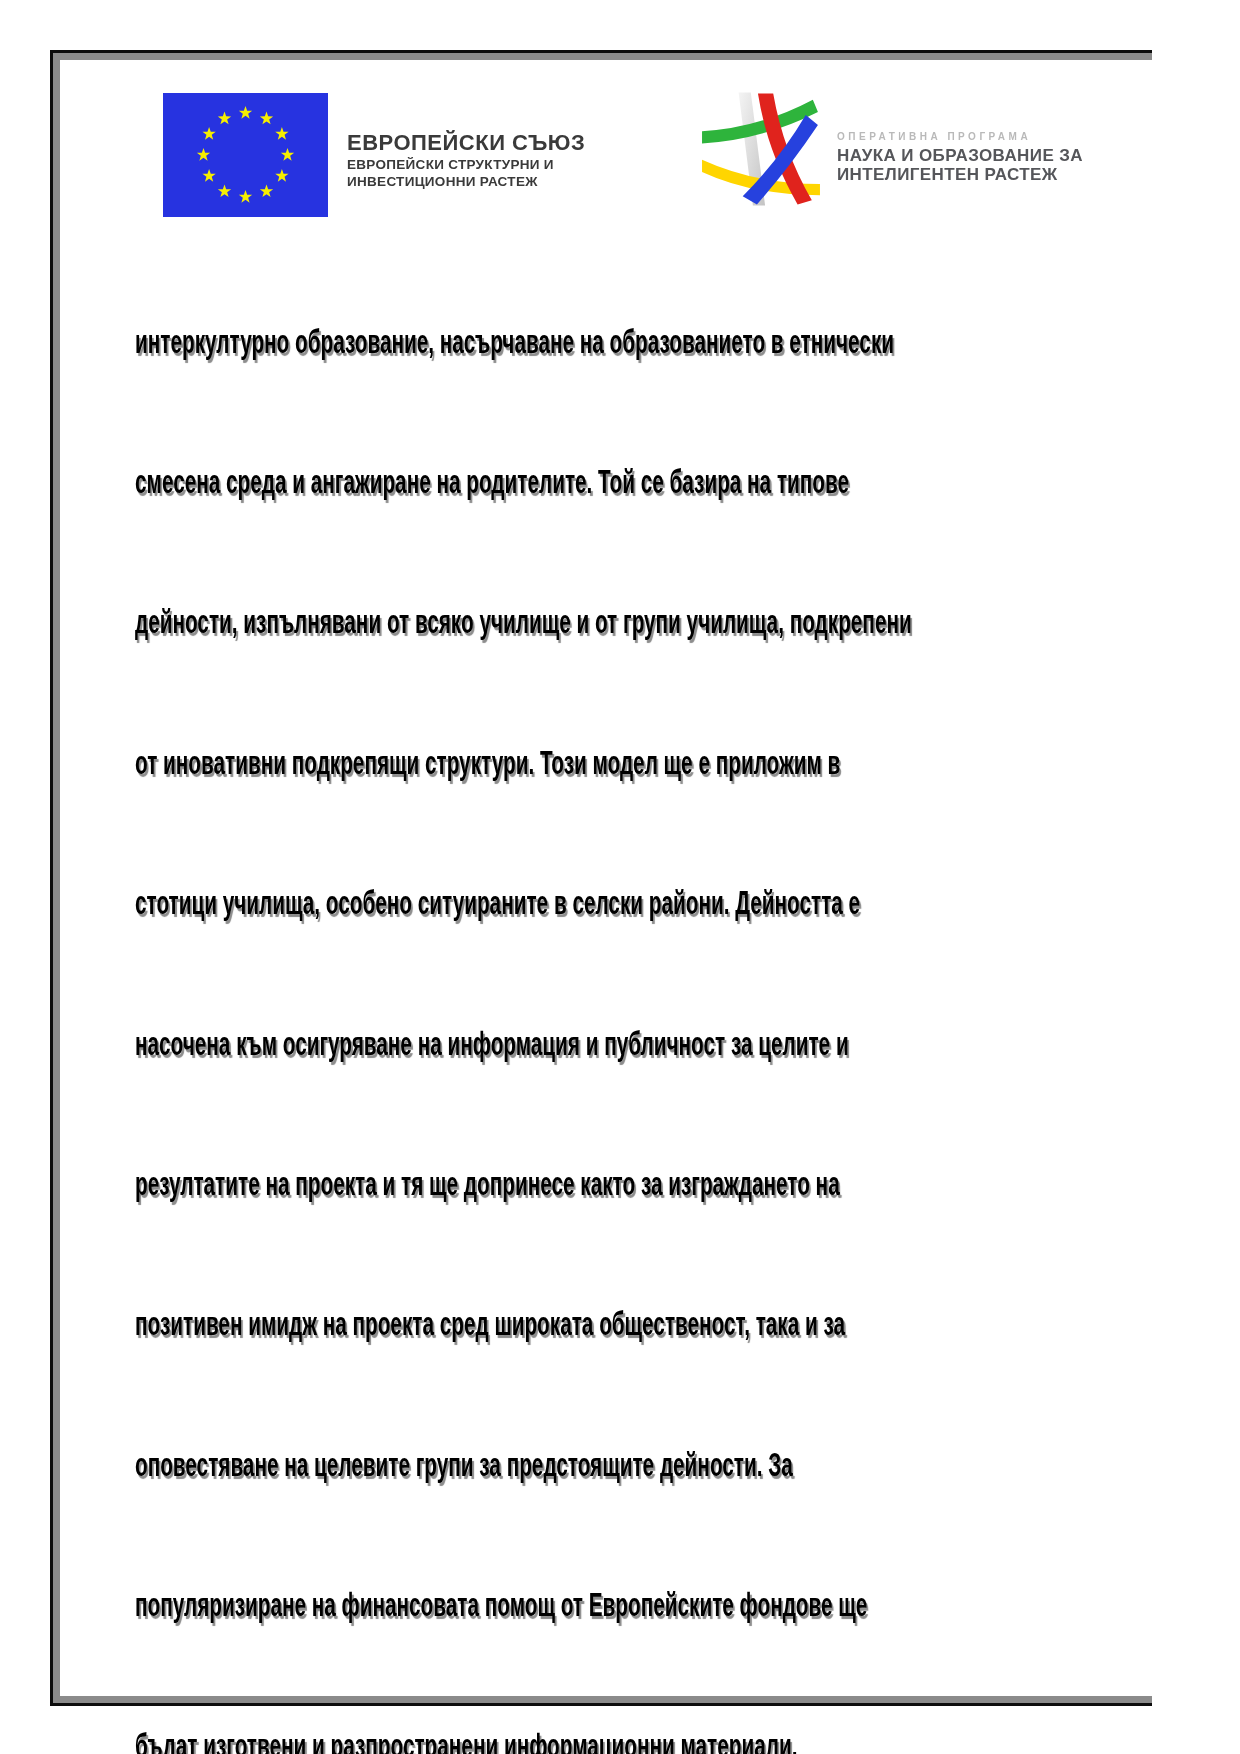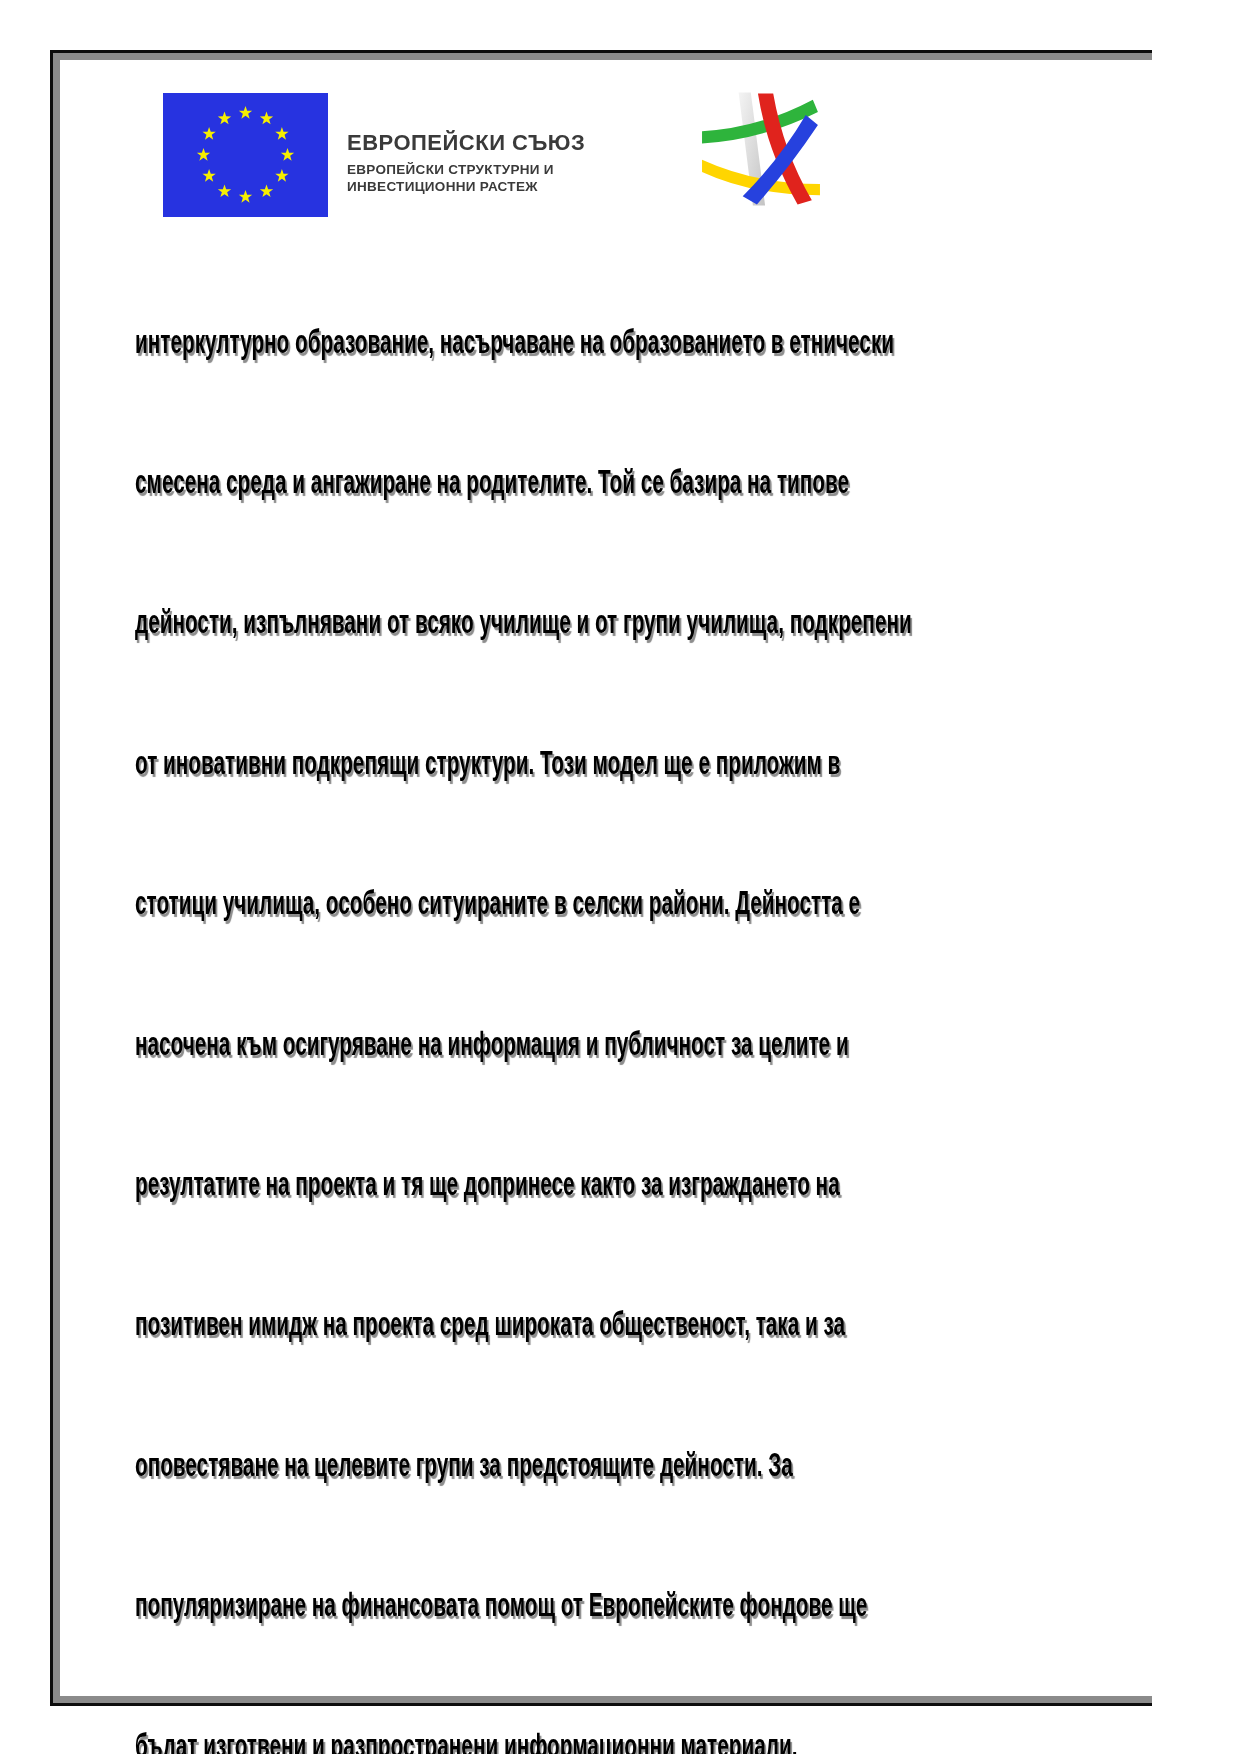--- a/index.html
+++ b/index.html
@@ -53,21 +53,21 @@
     letter-spacing: 0.5px;
     white-space: nowrap;
   }
   .eu-sub {
     font-size: 13.5px;
     font-weight: 600;
     line-height: 17px;
     letter-spacing: 0.3px;
     white-space: nowrap;
   }
-  .eu-sub.first { margin-top: 5px; }
+  .eu-sub.first { }
 
   
   .op-mark {
     position: absolute;
     left: 700px;
     top: 90px;
     width: 122px;
     height: 118px;
   }
   .op-mark svg { display: block; width: 100%; height: 100%; }
@@ -158,20 +158,25 @@
 
       <path d="M2,68 Q55,92 118,92 L118,103 Q52,103 2,80 Z" fill="var(--ribbon-yellow, #ffd500)"></path>
 
       <path d="M2,40 L2,52 Q60,49 116,21 L111,9 Q58,37 2,40 Z" fill="var(--ribbon-green, #2eb43c)"></path>
 
       <path d="M57,3 L72,3 Q82,60 110,108 L96,112 Q66,60 57,3 Z" fill="var(--ribbon-red, #e0231d)"></path>
 
       <path d="M104,24 L116,34 Q88,76 56,112 L42,104 Q78,68 104,24 Z" fill="var(--ribbon-blue, #2641de)"></path>
     </svg>
   </div>
+  <div class="op-text">
+    <div class="op-kicker">ОПЕРАТИВНА ПРОГРАМА</div>
+    <div class="op-title first">НАУКА И ОБРАЗОВАНИЕ ЗА</div>
+    <div class="op-title">ИНТЕЛИГЕНТЕН РАСТЕЖ</div>
+  </div>
 
   <div class="body-text">
     <div class="body-line">интеркултурно образование, насърчаване на образованието в етнически</div>
     <div class="body-line">смесена среда и ангажиране на родителите. Той се базира на типове</div>
     <div class="body-line">дейности, изпълнявани от всяко училище и от групи училища, подкрепени</div>
     <div class="body-line">от иновативни подкрепящи структури. Този модел ще е приложим в</div>
     <div class="body-line">стотици училища, особено ситуираните в селски райони. Дейността е</div>
     <div class="body-line">насочена към осигуряване на информация и публичност за целите и</div>
     <div class="body-line">резултатите на проекта и тя ще допринесе както за изграждането на</div>
     <div class="body-line">позитивен имидж на проекта сред широката общественост, така и за</div>

